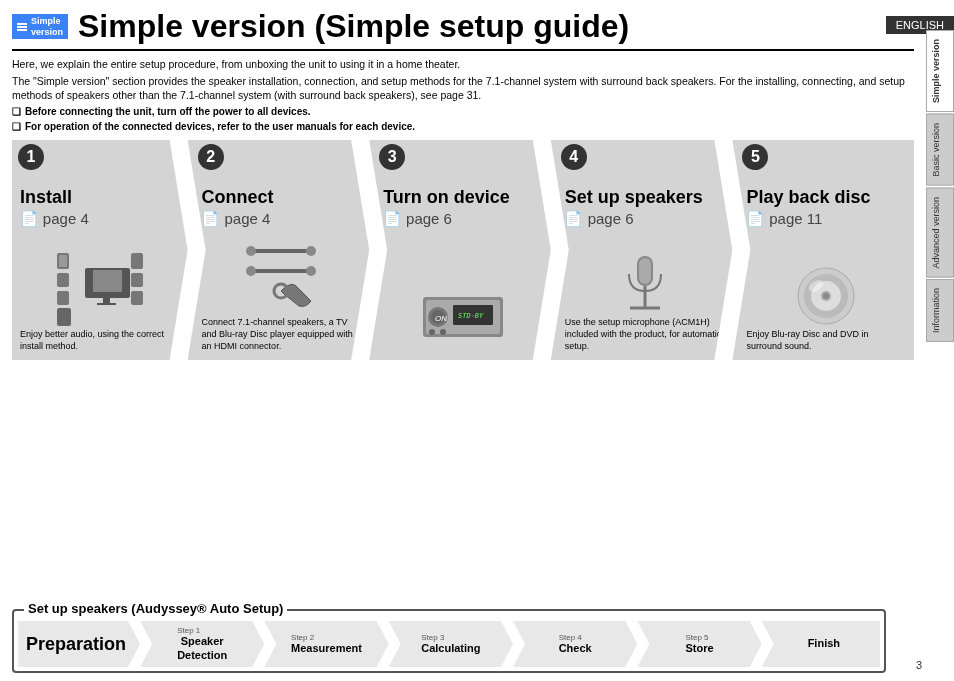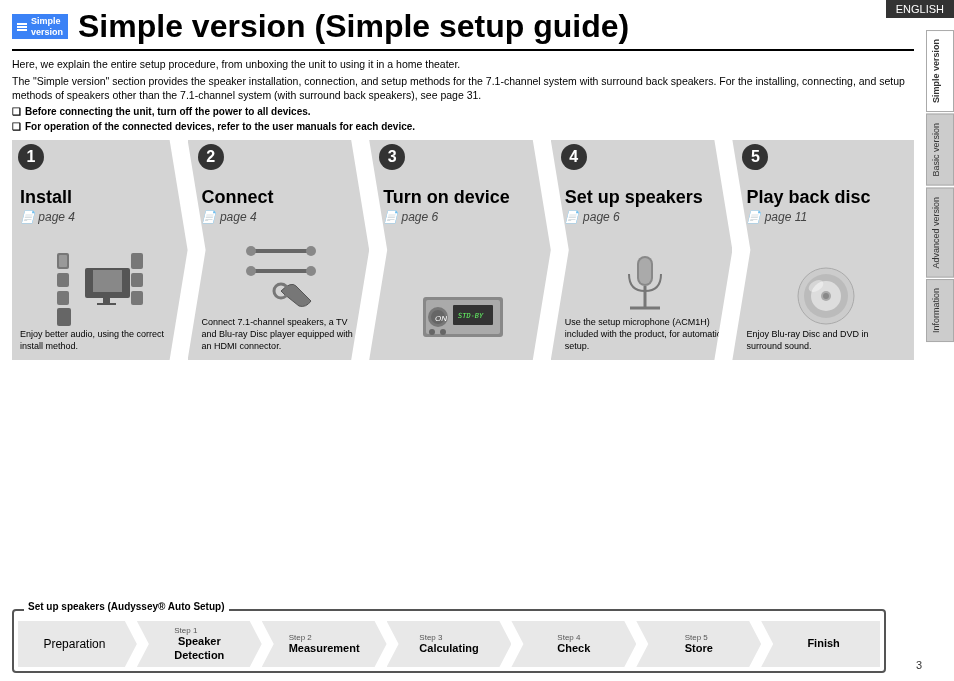--- a/index.html
+++ b/index.html
@@ -8,21 +8,21 @@
       height: 681px;
       font-family: Arial, sans-serif;
       background: #fff;
       overflow: hidden;
       position: relative;
     }
 
     
     .lang-bar {
       position: absolute;
-      top: 0; right: 0;
+      top: 16px; right: 0;
       background: #333;
       color: #fff;
       font-size: 11px;
       padding: 3px 10px;
       z-index: 10;
     }
 
     
     .side-tabs {
       position: absolute;
@@ -164,24 +164,23 @@
 
     .step-title {
       font-size: 18px;
       font-weight: bold;
       margin-top: 40px;
       margin-bottom: 2px;
       line-height: 1.1;
       color: #000;
     }
     .step-page {
-      font-size: 12px;
+      font-size: 15px;
       color: #444;
       margin-bottom: 6px;
-      font-style: italic;
     }
 
     .step-image {
       flex: 1;
       display: flex;
       align-items: flex-end;
       justify-content: center;
       min-height: 80px;
       font-style: italic;
     }
@@ -199,21 +198,21 @@
       left: 12px;
       right: 40px;
       border: 2px solid #555;
       border-radius: 4px;
     }
     .setup-bar-title {
       background: #fff;
       position: absolute;
       top: -10px;
       left: 10px;
-      font-size: 10px;
+      font-size: 13px;
       font-weight: bold;
       padding: 0 4px;
     }
     .setup-steps {
       display: flex;
       align-items: stretch;
       padding: 10px 4px 4px 4px;
       gap: 0;
       min-height: 58px;
     }
@@ -247,22 +246,22 @@
       color: #555;
       font-weight: normal;
     }
     .setup-step-label {
       font-size: 11px;
       font-weight: bold;
       color: #000;
       line-height: 1.2;
     }
     .setup-step-prep {
-      font-size: 12px;
-      font-weight: normal;
+      font-size: 18px;
+      font-weight: bold;
     }
 
     
     .page-num {
       position: absolute;
       bottom: 10px;
       right: 32px;
       font-size: 11px;
       color: #333;
     }

